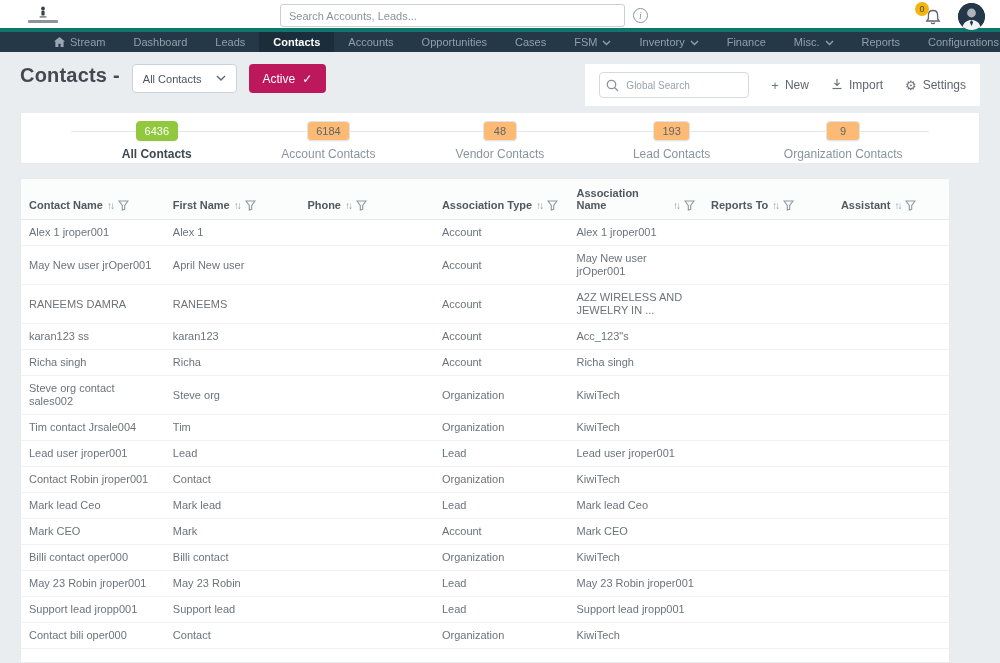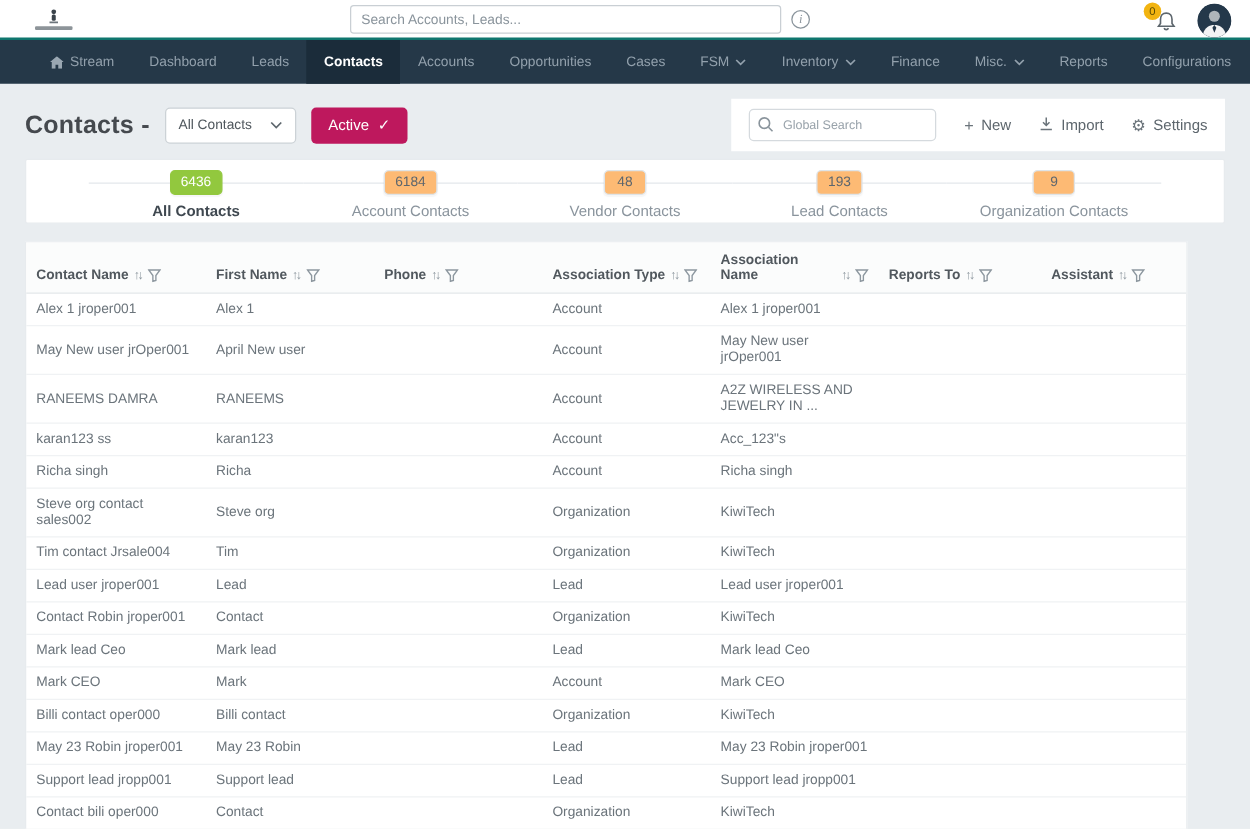--- a/index.html
+++ b/index.html
@@ -1,49 +1,49 @@
 <!DOCTYPE html>
 <html><head>
 <meta charset="utf-8">
 <style>
   * { margin:0; padding:0; box-sizing:border-box; }
   html,body { width:1000px; height:663px; overflow:hidden; background:#e9edf0;
     font-family:"Liberation Sans", sans-serif; }
 
   
   .topbar { height:32px; background:#fff; display:flex; align-items:center;
-    position:relative; border-bottom:2px solid #0f766e; }
+    position:relative; border-bottom:4px solid #0f766e; }
   .logo { margin-left:26px; display:flex; flex-direction:column; align-items:center; width:34px; }
   .logo-bar { width:30px; height:3px; background:#8d9499; margin-top:1px; border-radius:1px; }
   .top-search { position:absolute; left:280px; top:4px; width:345px; height:23px;
     border:1px solid #c9cfd4; border-radius:3px; padding:0 8px; font-size:11px;
     color:#5a6268; outline:none; background:#fff; }
   .top-search::placeholder { color:#8a949c; }
   .info-circle { position:absolute; left:633px; top:8px; width:15px; height:15px;
     border:1px solid #8a949c; border-radius:50%; color:#8a949c; font-size:10px;
     display:flex; align-items:center; justify-content:center; font-style:italic;
     font-family:"Liberation Serif", serif; }
   .bell-wrap { position:absolute; left:920px; top:4px; width:26px; height:26px; }
   .bell-badge { position:absolute; left:-5px; top:-2px; min-width:14px; height:14px;
     background:#f2b411; color:#5a4a00; font-size:9px; border-radius:50%;
     display:flex; align-items:center; justify-content:center; z-index:2; }
   .avatar { position:absolute; left:958px; top:3px; width:27px; height:27px; border-radius:50%;
     overflow:hidden; background:#24384a; }
 
   
-  .navbar { height:35px; background:#253848; display:flex; align-items:stretch; padding-left:26px; }
+  .navbar { height:20px; background:#253848; display:flex; align-items:stretch; padding-left:40px; }
   .nav-item { display:flex; align-items:center; gap:5px; padding:0 14px; font-size:11px;
     color:#92a0ac; cursor:pointer; white-space:nowrap; }
   .nav-item.active { background:#1b2c3a; color:#fff; font-weight:bold; }
   .nav-caret svg { display:block; margin-top:1px; }
   .home-ico svg { display:block; }
 
   
   .page { padding:0 20px; }
-  .page-header { margin-top:12px; height:42px; display:flex; align-items:center; }
+  .page-header { margin-top:12px; height:42px; display:flex; }
   .page-title { font-size:20px; font-weight:bold; color:#45494e; letter-spacing:.2px; }
   .filter-select { margin-left:12px; height:29px; background:#fff; border:1px solid #ccd2d6;
     border-radius:4px; display:flex; align-items:center; gap:14px; padding:0 10px;
     font-size:11px; color:#4e565c; cursor:pointer; }
   .btn-active { margin-left:12px; height:29px; background:#be185d; border:none; border-radius:4px;
     color:#fff; font-size:12px; padding:0 14px; display:flex; align-items:center; gap:7px;
     cursor:pointer; }
   .btn-active .chk { font-size:12px; }
   .header-toolbar { margin-left:auto; background:#fff; height:42px; display:flex;
     align-items:center; padding:0 14px; gap:22px; }

